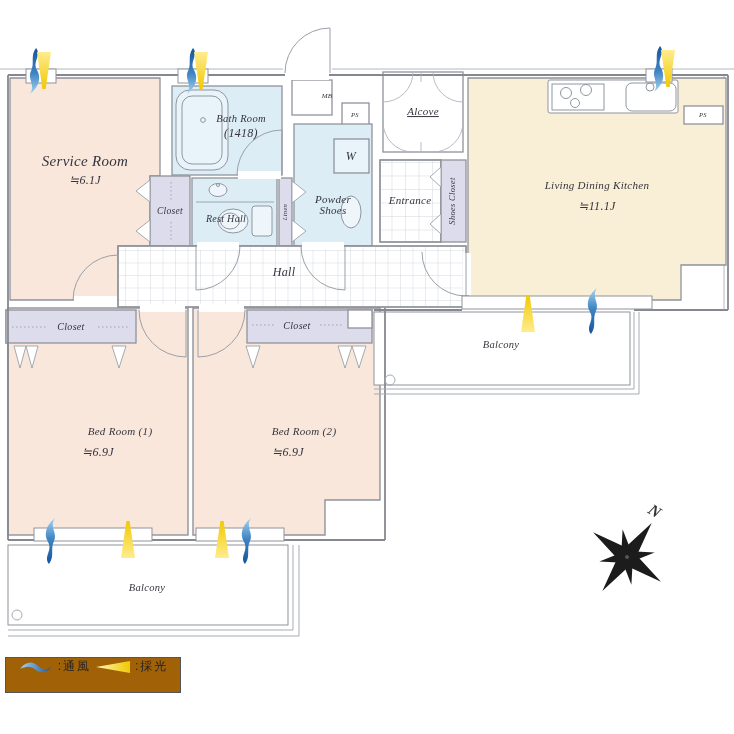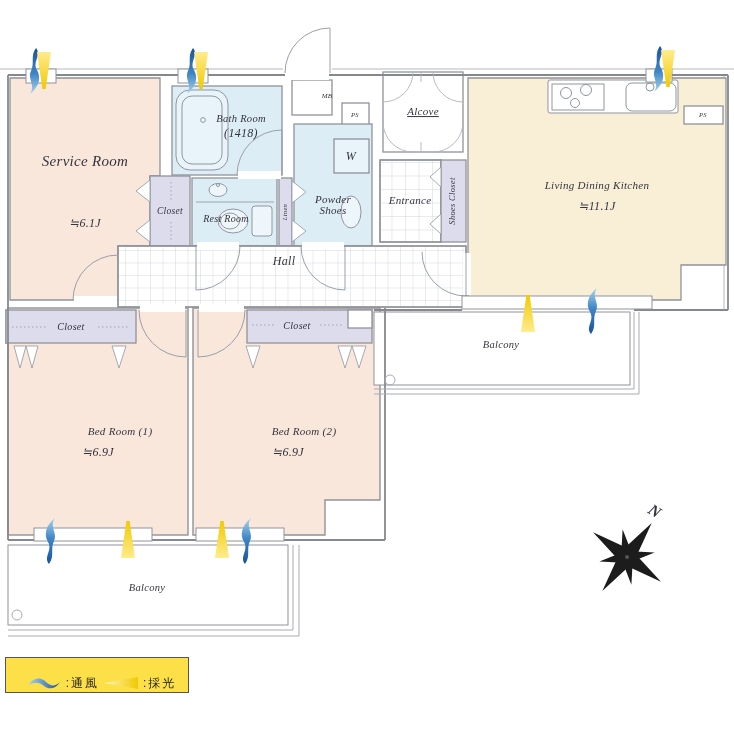--- a/index.html
+++ b/index.html
@@ -8,22 +8,22 @@
   .plan svg.base{position:absolute;left:0;top:0;}
   .lbl{position:absolute;transform:translate(-50%,-50%);font-style:italic;color:#34343e;
        white-space:nowrap;text-align:center;letter-spacing:.3px;line-height:1.08;}
   .wrap{white-space:normal;line-height:1.02;}
   .vert{transform:translate(-50%,-50%) rotate(-90deg);}
   .f13{font-size:11px;} .f125{font-size:15px;} .f12{font-size:12px;} .f11{font-size:11px;}
   .f105{font-size:10.5px;} .f10{font-size:10px;} .f95{font-size:9.5px;} .f85{font-size:8.5px;}
   .f8{font-size:12px;} .f7{font-size:7px;} .f65{font-size:6.5px;}
   .north{font-size:16px;font-weight:bold;transform:translate(-50%,-50%) rotate(33deg);}
   .legend{position:absolute;left:5px;top:657px;width:174px;height:34px;border:1.5px solid #555;
-          background:#fde047;display:flex;align-items:flex-end;justify-content:center;gap:4px;
-          font-family:"Liberation Sans","DejaVu Sans",sans-serif;padding-left:8px;}
+          background:#a16207;display:flex;align-items:flex-start;justify-content:center;gap:4px;
+          font-family:"Liberation Sans","DejaVu Sans",sans-serif;}
   .legend .jp{font-size:12px;color:#222;letter-spacing:2px;font-style:normal;}
   .legend svg{display:block;}
 </style>
 </head>
 <body>
 
 <div class="plan">
 
   <svg class="base" width="734" height="734" viewBox="0 0 734 734">
     <defs>
@@ -184,43 +184,43 @@
     </g>
 
     <g transform="translate(627,557) rotate(36)" fill="#1c1c1c">
       <polygon points="0,-42 7,-7 42,0 7,7 0,42 -7,7 -42,0 -7,-7"></polygon>
       <polygon points="0,-28 5,-5 28,0 5,5 0,28 -5,5 -28,0 -5,-5" transform="rotate(45)"></polygon>
       <circle cx="0" cy="0" r="2" fill="#555"></circle>
     </g>
   </svg>
 
   <div class="lbl f125" style="left:85px;top:161px;">Service Room</div>
-  <div class="lbl f12" style="left:85px;top:180px;margin-top:43px;">≒6.1J</div>
+  <div class="lbl f12" style="left:85px;top:180px;">≒6.1J</div>
 
   <div class="lbl f105 wrap" style="left:241px;top:112px;width:50px;margin-top:7px;">Bath Room</div>
   <div class="lbl f8" style="left:241px;top:133px;">(1418)</div>
 
   <div class="lbl f95" style="left:170px;top:211px;">Closet</div>
-  <div class="lbl f10 wrap" style="left:226px;top:219px;width:46px;">Rest Room</div>
+  <div class="lbl f10 wrap" style="left:226px;top:219px;width:46px;">Rest Hall</div>
   <div class="lbl vert f65" style="left:285px;top:212px;">Linen</div>
   <div class="lbl f11 wrap" style="left:333px;top:205px;width:60px;">Powder Shoes</div>
 
   <div class="lbl f7" style="left:311px;top:97px;margin-left:16px;">MB</div>
   <div class="lbl f65" style="left:355px;top:115px;">PS</div>
   <div class="lbl f8" style="left:351px;top:156px;">W</div>
   <div class="lbl f65" style="left:703px;top:115px;">PS</div>
 
   <div class="lbl f11" style="left:423px;top:112px;text-decoration:underline;">Alcove</div>
   <div class="lbl f11" style="left:410px;top:201px;">Entrance</div>
   <div class="lbl vert f85" style="left:453px;top:201px;">Shoes Closet</div>
 
   <div class="lbl f13" style="left:597px;top:186px;">Living Dining Kitchen</div>
   <div class="lbl f12" style="left:597px;top:206px;">≒11.1J</div>
 
-  <div class="lbl f12" style="left:284px;top:261px;">Hall</div>
+  <div class="lbl f12" style="left:284px;top:272px;">Hall</div>
 
   <div class="lbl f10" style="left:71px;top:327px;">Closet</div>
   <div class="lbl f10" style="left:297px;top:326px;">Closet</div>
 
   <div class="lbl f13" style="left:98px;top:432px;margin-left:22px;">Bed Room (1)</div>
   <div class="lbl f12" style="left:98px;top:452px;">≒6.9J</div>
   <div class="lbl f13" style="left:304px;top:432px;">Bed Room (2)</div>
   <div class="lbl f12" style="left:288px;top:452px;">≒6.9J</div>
 
   <div class="lbl f105" style="left:501px;top:345px;">Balcony</div>

